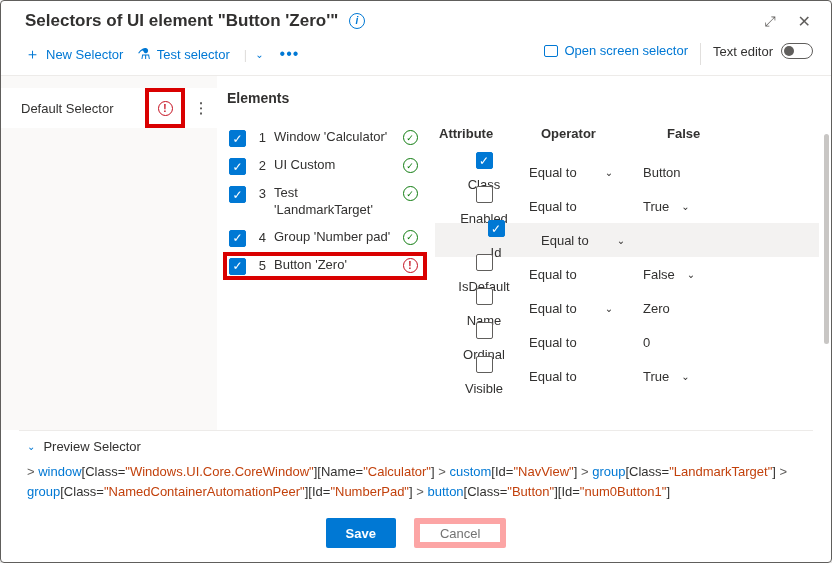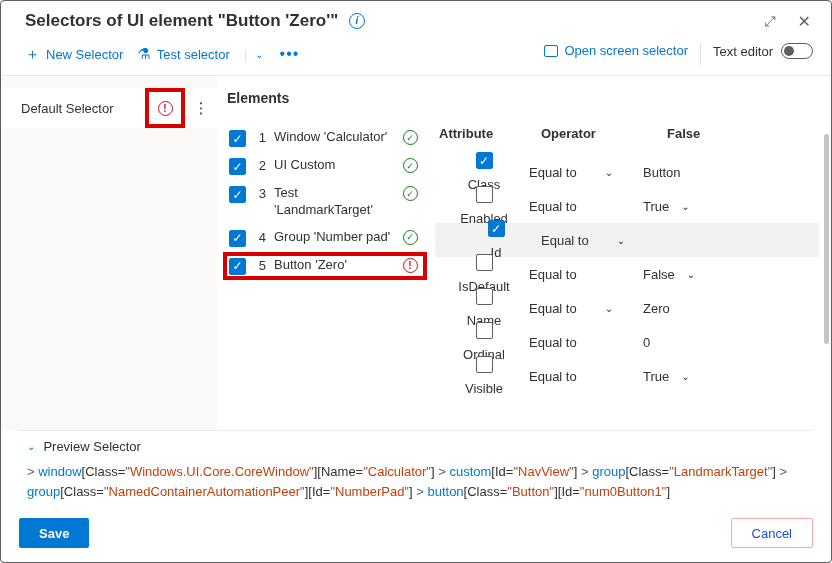--- a/index.html
+++ b/index.html
@@ -53,24 +53,24 @@
   .scrollbar { position: absolute; right: 2px; top: 58px; width: 5px; height: 210px; background: #c8c6c4; border-radius: 3px; }
   .divider-h { height: 1px; background: #edebe9; margin: 0 18px; }
   .preview { padding: 8px 18px 4px 26px; }
   .prev-head { display: flex; align-items: center; gap: 8px; color: #323130; font-size: 13px; margin-bottom: 8px; cursor: pointer; }
   .prev-head .chev { color: #0078d4; }
   .sel-path { font-size: 13px; line-height: 1.55; word-break: break-word; }
   .sel-path .gt { color: #605e5c; }
   .sel-path .tag { color: #0078d4; }
   .sel-path .br { color: #323130; }
   .sel-path .val { color: #c2410c; }
-  .footer { display: flex; justify-content: space-between; gap: 18px; padding: 12px 18px 14px; }
+  .footer { display: flex; justify-content: center; gap: 18px; padding: 12px 18px 14px; }
   .btn { height: 30px; padding: 0 20px; border-radius: 2px; font-size: 13px; cursor: pointer; display: inline-flex; align-items: center; }
   .btn-primary { background: #0078d4; color: #fff; border: none; font-weight: 600; }
-  .btn-secondary { background: #fff; border: 1px solid #fca5a5; color: #1d4ed8; }
+  .btn-secondary { background: #fff; border: 6px solid #fca5a5; color: #737373; }
 </style>
 </head>
 <body>
 
 <div class="window">
 
   <div class="titlebar">
     <div class="title">
       <span>Selectors of UI element "Button 'Zero'"</span>
       <span class="info-badge">i</span>

